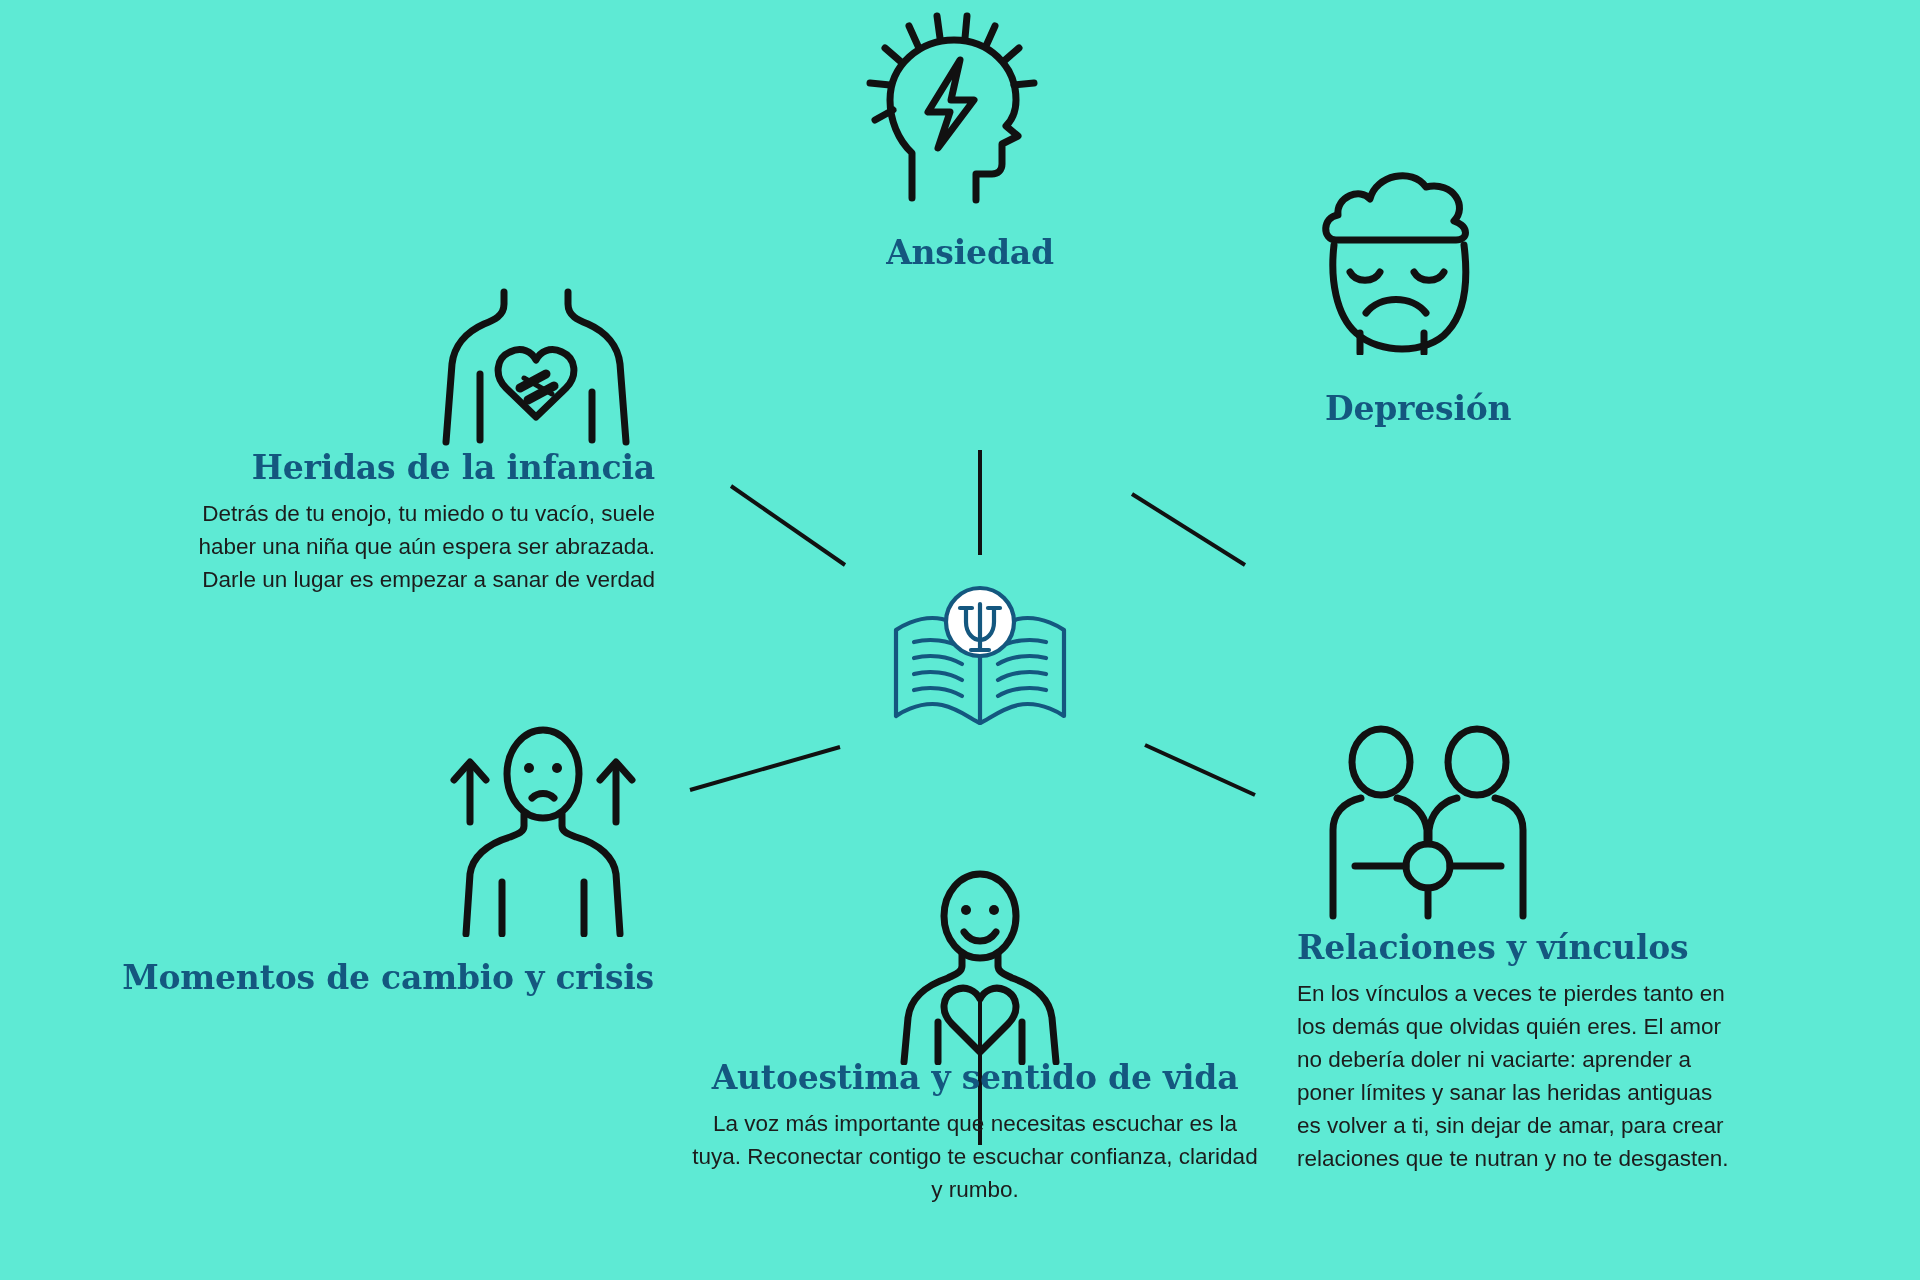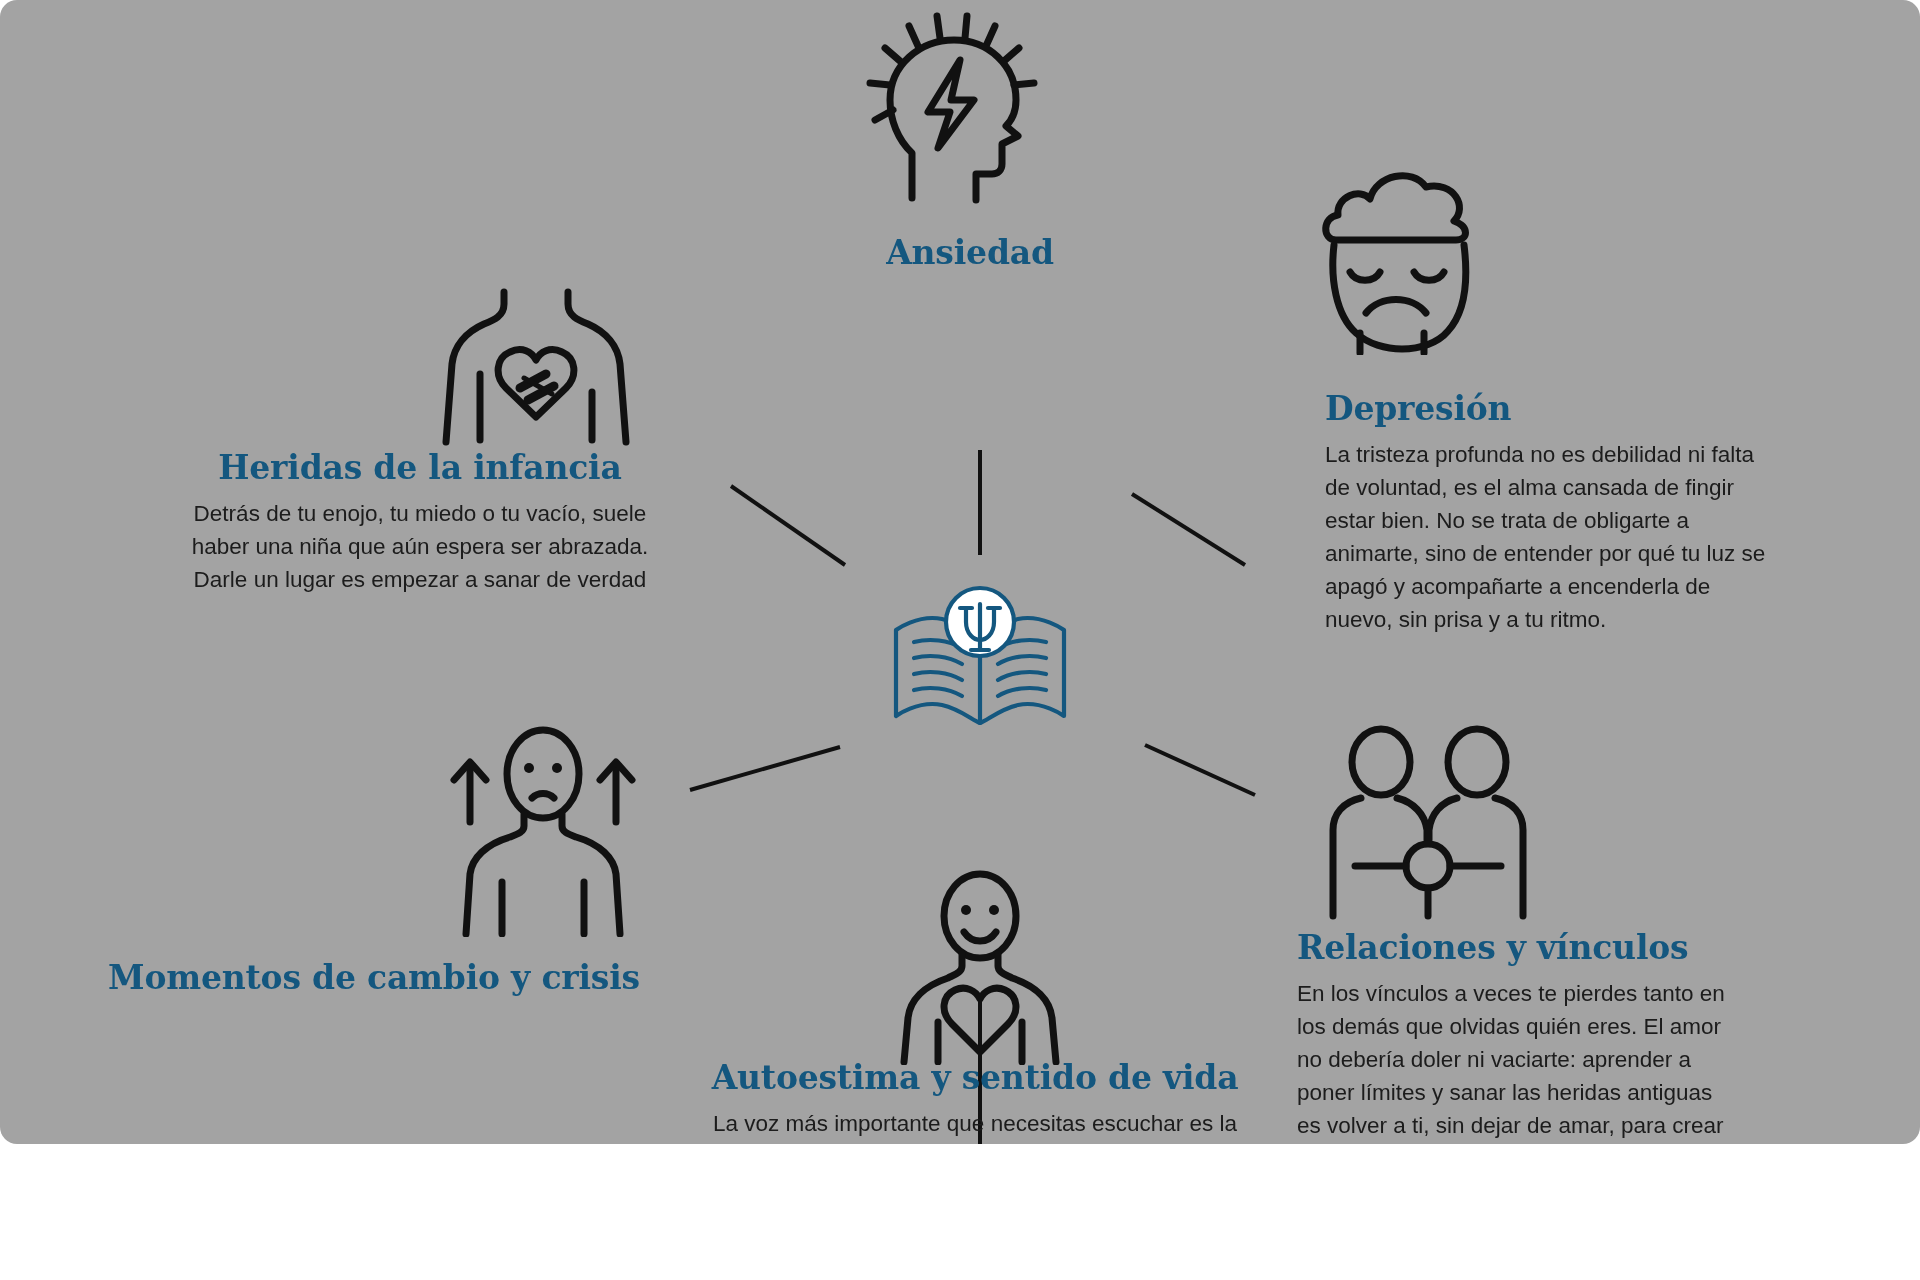--- a/index.html
+++ b/index.html
@@ -8,24 +8,23 @@
     padding: 0;
     background: #ffffff;
   }
   body {
     font-family: "Liberation Sans", sans-serif;
     -webkit-font-smoothing: antialiased;
   }
   #canvas {
     position: relative;
     width: 1920px;
-    height: 1144px;
-    background: #a3a3a3;
+    height: 1280px;
+    background: #5eead4;
     overflow: hidden;
-    border-radius: 17px;
   }
 
   
   #spokes {
     position: absolute;
     left: 0; top: 0;
     width: 1920px;
     height: 1280px;
     pointer-events: none;
   }
@@ -54,21 +53,21 @@
   }
   .block p {
     margin: 0;
     font-family: "Liberation Sans", sans-serif;
     font-size: 22.5px;
     line-height: 1.47;
     color: #1c1c1c;
   }
 
   .ta-center { text-align: center; }
-  .ta-right  { text-align: center;  }
+  .ta-right  { text-align: right;  }
   .ta-left   { text-align: left;   }
 
   
   #block-ansiedad   { left: 735px; top: 235px;  width: 470px; }
   #block-depresion  { left: 1325px; top: 375px; width: 450px; margin-top: 16px; }
   #block-heridas    { left: 185px; top: 450px;  width: 470px; }
   #block-momentos   { left: 94px;  top: 960px;  width: 560px; }
   #block-autoestima { left: 690px; top: 1060px; width: 570px; }
   #block-relaciones { left: 1297px; top: 930px; width: 440px; }
 
@@ -183,21 +182,20 @@
 
         <path d="M42 117 C48 128 66 128 72 117"></path>
         <path d="M106 117 C112 128 130 128 136 117"></path>
 
         <path d="M58 158 C72 140 104 140 118 158"></path>
       </g>
     </svg>
   </div>
   <div class="block ta-left" id="block-depresion">
     <h2>Depresión</h2>
-    <p>La tristeza profunda no es debilidad ni falta de voluntad, es el alma cansada de fingir estar bien. No se trata de obligarte a animarte, sino de entender por qué tu luz se apagó y acompañarte a encenderla de nuevo, sin prisa y a tu ritmo.</p>
   </div>
 
   <div class="icon-wrap" id="icon-heridas">
     <svg class="line-icon" viewBox="0 0 215 165" xmlns="http://www.w3.org/2000/svg">
       <g fill="none" stroke="#111111" stroke-width="7" stroke-linecap="round" stroke-linejoin="round">
 
         <path d="M72 10 L72 22 C72 34 62 38 52 42 C34 50 22 64 20 82 L14 160"></path>
 
         <path d="M136 10 L136 22 C136 34 146 38 156 42 C174 50 186 64 188 82 L194 160"></path>
 

